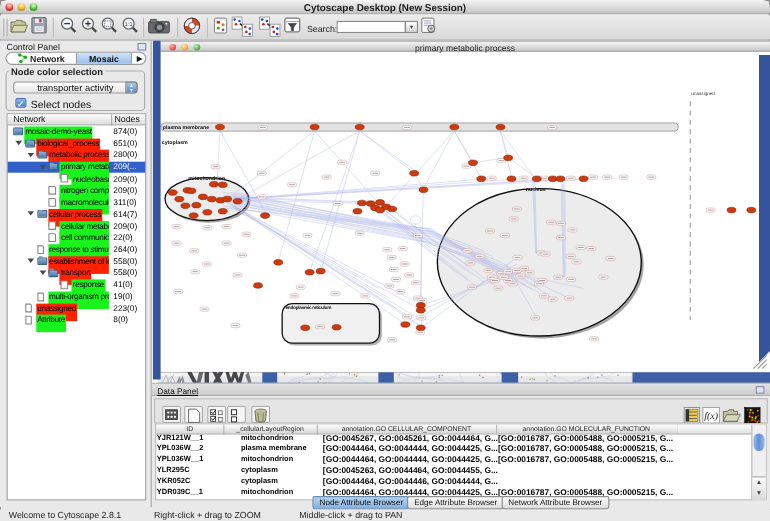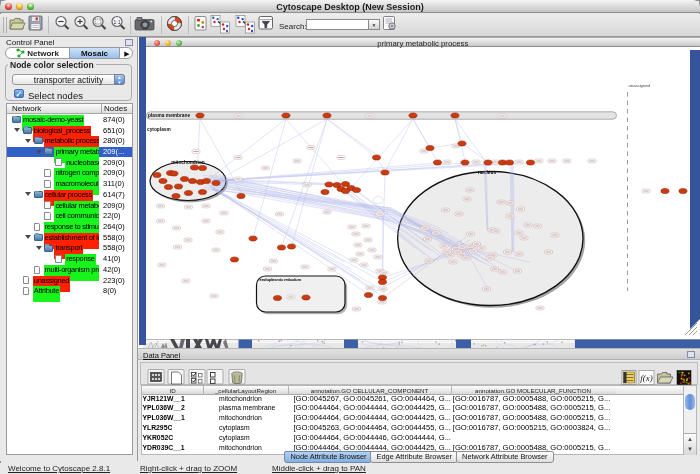--- a/index.html
+++ b/index.html
@@ -53,31 +53,31 @@
 #dpanel{position:absolute;left:138px;top:348px;width:562px;height:115px;background:#e9e9e9;border-top:1px solid #b5b5b5;}
 #dpanel .hdr{position:absolute;left:5px;top:1.5px;font-size:7.5px;color:#111;z-index:2;text-decoration:underline;}
 #dpanelband{position:absolute;left:0;top:0;width:562px;height:10.5px;background:linear-gradient(#e2e2e2,#cdcdcd);border-bottom:1px solid #b0b0b0;}
 #dpfloat{position:absolute;right:5px;top:2px;width:8px;height:7px;border:1px solid #88a;background:#dde4f0;}
 #dtoolbar{position:absolute;left:2px;top:13px;width:558px;height:23px;background:#e4e4e4;border:1px solid #bbb;}
 #dtable{position:absolute;left:3px;top:36px;width:556px;height:70px;background:#fff;border:1px solid #b5b5b5;}
 #dthead{position:absolute;left:0;top:0;width:474px;height:8.5px;background:linear-gradient(#fdfdfd,#d8d8d8);border-bottom:1px solid #a9a9a9;font-size:6.2px;color:#222;}
 #dthead2{position:absolute;left:474px;top:0;width:68px;height:8.5px;background:linear-gradient(#fcfcfc,#e2e2e2);border-bottom:1px solid #a9a9a9;}
 #dthead span{position:absolute;top:0.5px;transform:translateX(-50%);white-space:nowrap;}
 #dthead .vline{position:absolute;top:0;width:1px;height:8.5px;background:#b5b5b5;transform:none;}
-.drow{position:absolute;left:0;width:540px;height:9.8px;font-size:6.8px;color:#000;white-space:nowrap;}
+.drow{position:absolute;left:0;width:540px;height:9.8px;font-size:6.8px;color:#000;white-space:nowrap;font-weight:bold;}
 .dcol{position:absolute;top:0;line-height:9.8px;}
 .dcol.go{font-size:7.6px;}
 #dscroll{position:absolute;right:0;top:0;width:13px;height:68.5px;background:#f0f0f0;border-left:1px solid #b5b5b5;}
 #dthumb{position:absolute;left:1px;top:8px;width:10px;height:16px;border-radius:5px;background:linear-gradient(90deg,#9ab8e8,#5e90d8 50%,#9ab8e8);}
 #dsbtns{position:absolute;left:0px;bottom:0;width:12px;height:22px;background:linear-gradient(#fcfcfc,#d8d8d8);border-top:1px solid #aaa;font-size:6px;color:#444;text-align:center;line-height:10px;}
 #dtabs{position:absolute;left:0;top:102px;width:562px;height:13px;text-align:center;z-index:3;}
 .dtab{display:inline-block;vertical-align:top;height:11.5px;border:1px solid #8e8e8e;background:linear-gradient(#fdfdfd,#dedede);font-size:7.4px;color:#111;line-height:10.5px;padding:0 5px;margin:0 -1px;border-radius:2px 2px 3px 3px;}
 .dtab.on{background:linear-gradient(#b4d0ee,#85b0e0);border-color:#6a8ab0;}
 #status{position:absolute;left:0;top:463px;width:700px;height:11px;background:#e9e9e9;font-size:8px;color:#222;}
-#status span{position:absolute;top:1px;text-decoration:underline;}
+#status span{position:absolute;top:1px;}
 </style></head><body>
 <div id="win">
  <div id="titlebar">
   <div class="light" style="left:5px;background:radial-gradient(circle at 50% 28%,#ffd0c8 8%,#ea4a3e 50%,#9c221a 95%);"></div>
   <div class="light" style="left:16px;background:radial-gradient(circle at 50% 28%,#fff0c0 8%,#efb32c 50%,#a5731a 95%);"></div>
   <div class="light" style="left:27px;background:radial-gradient(circle at 50% 28%,#ddf5c8 8%,#58c23a 50%,#267a18 95%);"></div>
   <div class="t">Cytoscape Desktop (New Session)</div>
  </div>
  <div id="toolbar">
   <div class="grip"></div>
@@ -283,21 +283,21 @@
             <span class="cnt">558(0)</span>
           </div>
 <div class="trow" style="top:149.7px">
             <span class="file" style="left:48.2px"></span>
             <span class="lbl bgG" style="left:58.2px;max-width:34px">response</span>
             <span class="cnt">41(0)</span>
           </div>
 <div class="trow" style="top:160.4px">
             <span class="file" style="left:26.6px"></span>
             <span class="lbl bgG" style="left:36.6px;max-width:55px">multi-organism pro</span>
-            <span class="cnt">42(0)</span>
+            <span class="cnt">19(0)</span>
           </div>
 <div class="trow" style="top:171.1px">
             <span class="file" style="left:15.8px"></span>
             <span class="lbl bgR" style="left:25.8px;max-width:66px">unassigned</span>
             <span class="cnt">223(0)</span>
           </div>
 <div class="trow" style="top:181.8px">
             <span class="file" style="left:15.8px"></span>
             <span class="lbl bgG" style="left:25.8px;max-width:66px">Attribute</span>
             <span class="cnt">8(0)</span>
@@ -868,21 +868,20 @@
 <div class="drow" style="top:27.1px">
             <span class="dcol" style="left:0.5px"><b>YPL036W__1</b></span>
             <span class="dcol" style="left:77px">mitochondrion</span>
             <span class="dcol go" style="left:151.5px">[GO:0044464, GO:0044444, GO:0044425, G...</span>
             <span class="dcol go" style="left:310.8px">[GO:0016787, GO:0005488, GO:0005215, G...</span>
           </div>
 <div class="drow" style="top:36.9px">
             <span class="dcol" style="left:0.5px"><b>YLR295C</b></span>
             <span class="dcol" style="left:77px">cytoplasm</span>
             <span class="dcol go" style="left:151.5px">[GO:0045263, GO:0044464, GO:0044455, G...</span>
-            <span class="dcol go" style="left:310.8px">[GO:0016787, GO:0005215, GO:0003824, G...</span>
           </div>
 <div class="drow" style="top:46.7px">
             <span class="dcol" style="left:0.5px"><b>YKR052C</b></span>
             <span class="dcol" style="left:77px">cytoplasm</span>
             <span class="dcol go" style="left:151.5px">[GO:0044464, GO:0044446, GO:0044444, G...</span>
           </div>
 <div class="drow" style="top:56.5px">
             <span class="dcol" style="left:0.5px"><b>YDR039C__1</b></span>
             <span class="dcol" style="left:77px">mitochondrion</span>
             <span class="dcol go" style="left:151.5px">[GO:0044464, GO:0044444, GO:0044425, G...</span>

